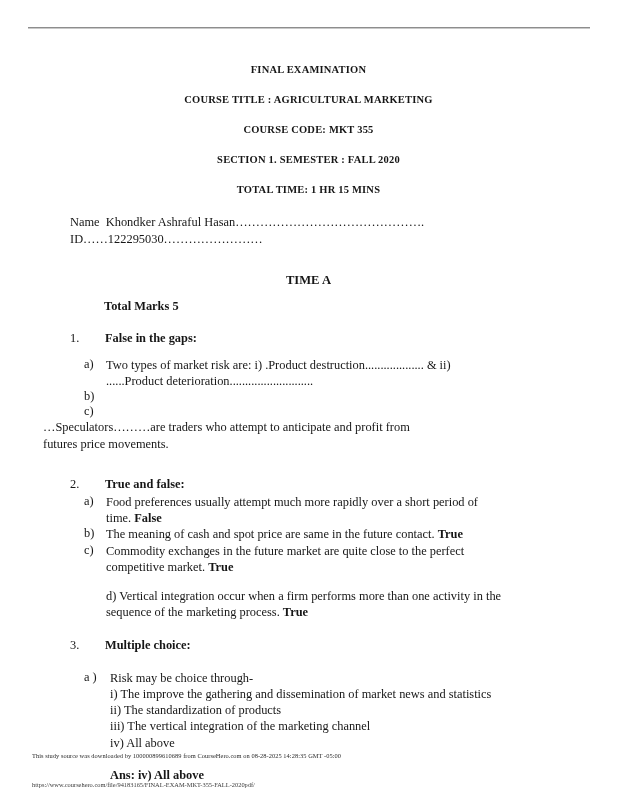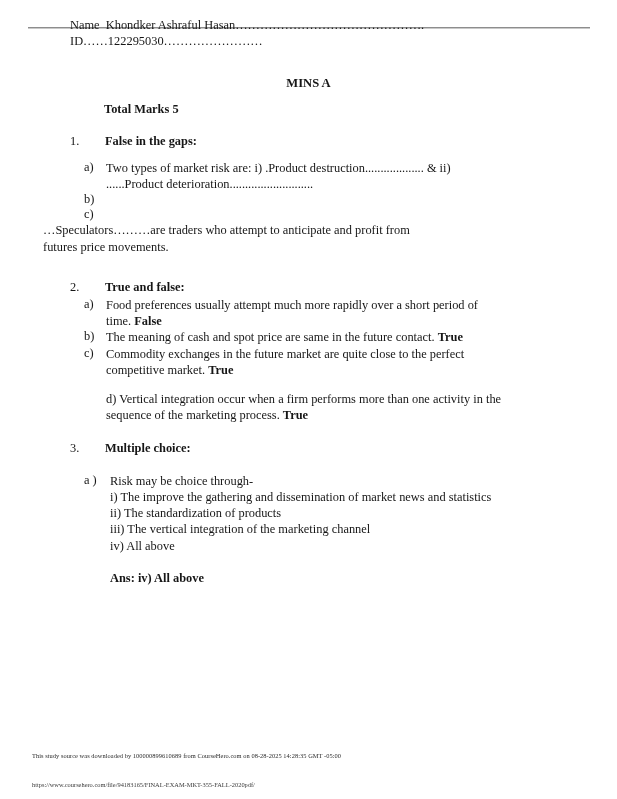--- a/index.html
+++ b/index.html
@@ -138,27 +138,34 @@
 </style>
 </head>
 <body>
 
 <div class="page">
 
   <div class="top-rule"></div>
 
   <div class="content">
 
+    <div class="headings">
+      <div class="hline">FINAL EXAMINATION</div>
+      <div class="hline">COURSE TITLE  : AGRICULTURAL MARKETING</div>
+      <div class="hline">COURSE CODE: MKT 355</div>
+      <div class="hline">SECTION 1. SEMESTER : FALL 2020</div>
+      <div class="hline">TOTAL TIME: 1 HR 15 MINS</div>
+    </div>
 
     <div class="idblock">
       <div class="row">Name  Khondker Ashraful Hasan……………………………………….</div>
       <div class="row">ID……122295030……………………</div>
     </div>
 
-    <div class="parta">MINS A</div>
+    <div class="parta">TIME A</div>
 
     <div class="totalmarks">Total Marks 5</div>
 
     <div class="qblock">
       <div class="qhead">
         <span class="num">1.</span>
         <span class="qtitle">False in the gaps:</span>
       </div>
       <div class="sublist">
         <div class="subitem">

